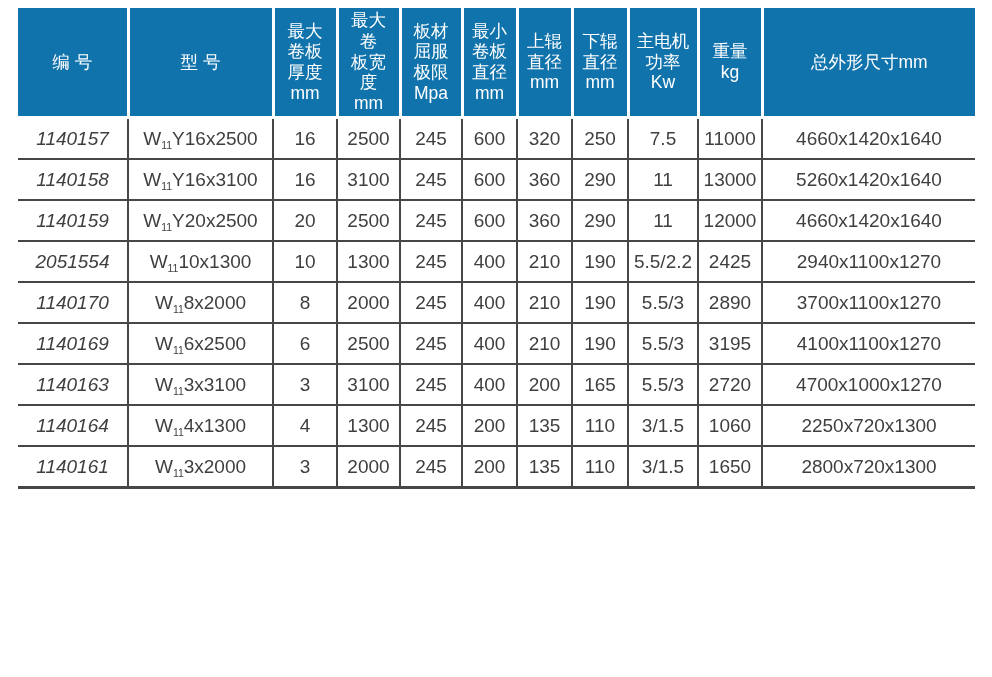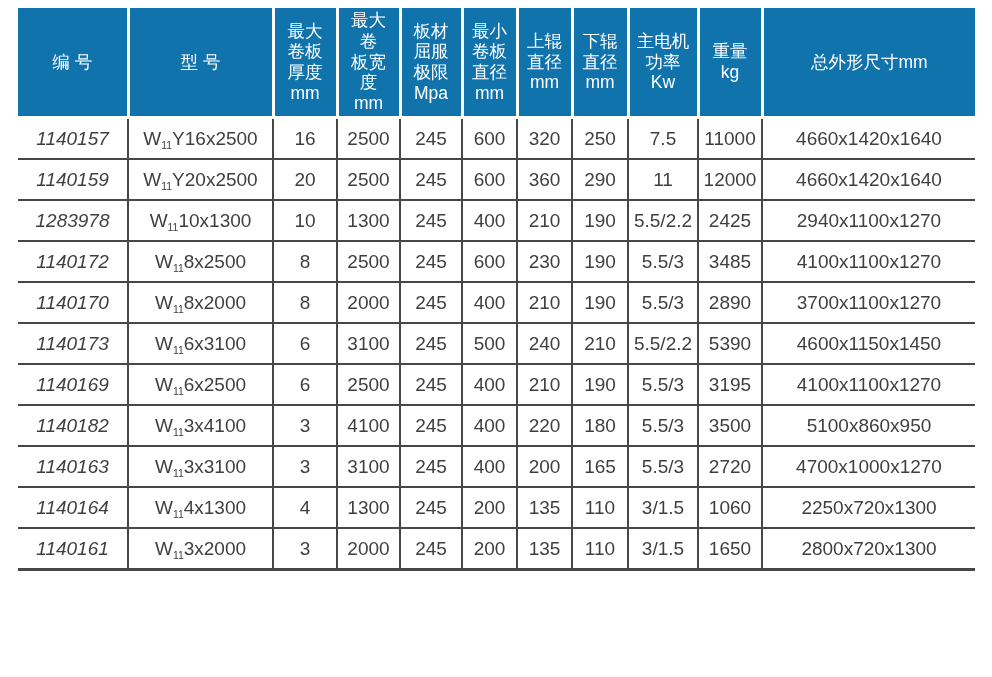--- a/index.html
+++ b/index.html
@@ -121,109 +121,83 @@
           <td>2500</td>
           <td>245</td>
           <td>600</td>
           <td>320</td>
           <td>250</td>
           <td>7.5</td>
           <td>11000</td>
           <td>4660x1420x1640</td>
         </tr>
         <tr>
+          <td>1140158</td>
+          <td><span>W</span><sub>11</sub><span>Y16x3100</span></td>
+          <td>16</td>
+          <td>3100</td>
+          <td>245</td>
+          <td>600</td>
+          <td>360</td>
+          <td>290</td>
+          <td>11</td>
+          <td>13000</td>
+          <td>5260x1420x1640</td>
+        </tr>
+        <tr>
           <td>1140159</td>
           <td><span>W</span><sub>11</sub><span>Y20x2500</span></td>
           <td>20</td>
           <td>2500</td>
           <td>245</td>
           <td>600</td>
           <td>360</td>
           <td>290</td>
           <td>11</td>
           <td>12000</td>
           <td>4660x1420x1640</td>
         </tr>
         <tr>
-          <td>1283978</td>
+          <td>2051554</td>
           <td><span>W</span><sub>11</sub><span>10x1300</span></td>
           <td>10</td>
           <td>1300</td>
           <td>245</td>
           <td>400</td>
           <td>210</td>
           <td>190</td>
           <td>5.5/2.2</td>
           <td>2425</td>
           <td>2940x1100x1270</td>
         </tr>
         <tr>
-          <td>1140172</td>
-          <td><span>W</span><sub>11</sub><span>8x2500</span></td>
-          <td>8</td>
-          <td>2500</td>
-          <td>245</td>
-          <td>600</td>
-          <td>230</td>
-          <td>190</td>
-          <td>5.5/3</td>
-          <td>3485</td>
-          <td>4100x1100x1270</td>
-        </tr>
-        <tr>
           <td>1140170</td>
           <td><span>W</span><sub>11</sub><span>8x2000</span></td>
           <td>8</td>
           <td>2000</td>
           <td>245</td>
           <td>400</td>
           <td>210</td>
           <td>190</td>
           <td>5.5/3</td>
           <td>2890</td>
           <td>3700x1100x1270</td>
         </tr>
         <tr>
-          <td>1140173</td>
-          <td><span>W</span><sub>11</sub><span>6x3100</span></td>
-          <td>6</td>
-          <td>3100</td>
-          <td>245</td>
-          <td>500</td>
-          <td>240</td>
-          <td>210</td>
-          <td>5.5/2.2</td>
-          <td>5390</td>
-          <td>4600x1150x1450</td>
-        </tr>
-        <tr>
           <td>1140169</td>
           <td><span>W</span><sub>11</sub><span>6x2500</span></td>
           <td>6</td>
           <td>2500</td>
           <td>245</td>
           <td>400</td>
           <td>210</td>
           <td>190</td>
           <td>5.5/3</td>
           <td>3195</td>
           <td>4100x1100x1270</td>
-        </tr>
-        <tr>
-          <td>1140182</td>
-          <td><span>W</span><sub>11</sub><span>3x4100</span></td>
-          <td>3</td>
-          <td>4100</td>
-          <td>245</td>
-          <td>400</td>
-          <td>220</td>
-          <td>180</td>
-          <td>5.5/3</td>
-          <td>3500</td>
-          <td>5100x860x950</td>
         </tr>
         <tr>
           <td>1140163</td>
           <td><span>W</span><sub>11</sub><span>3x3100</span></td>
           <td>3</td>
           <td>3100</td>
           <td>245</td>
           <td>400</td>
           <td>200</td>
           <td>165</td>

